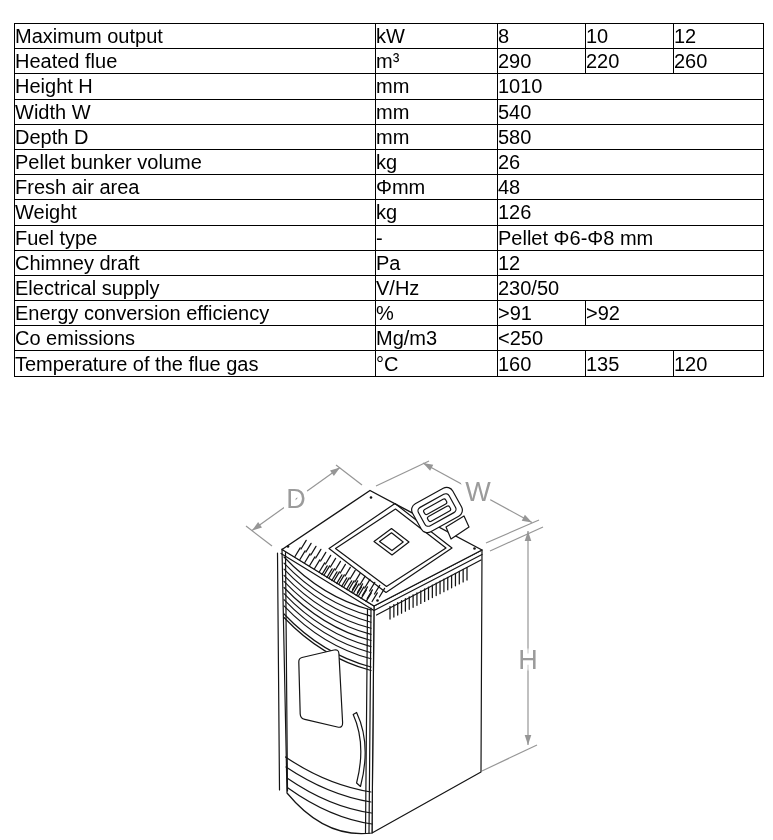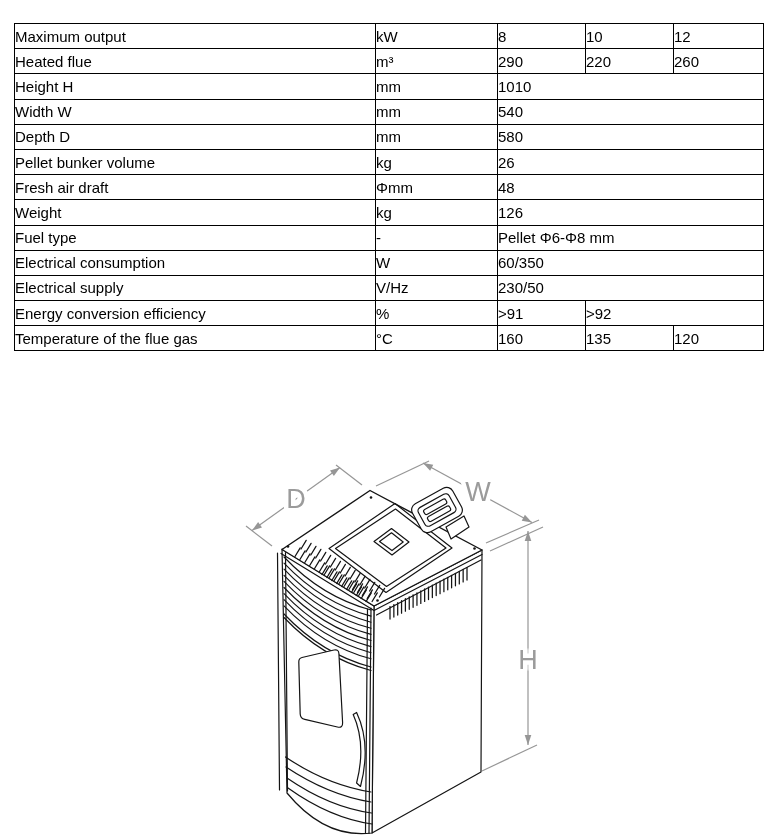--- a/index.html
+++ b/index.html
@@ -5,21 +5,21 @@
   html,body{margin:0;padding:0}
   body{
     width:773px;height:840px;position:relative;background:#fff;
     font-family:"Liberation Sans",sans-serif;color:#000;
   }
   table.spec{
     position:absolute;left:14px;top:23px;width:749px;
     border-collapse:collapse;table-layout:fixed;
   }
   table.spec td{
-    border:1px solid #000;height:24.2px;font-size:15px;line-height:1;
+    border:1px solid #000;height:24.2px;font-size:20px;line-height:1;
     padding:0;white-space:nowrap;overflow:hidden;
   }
   td.c-label{text-align:left;padding-left:5px}
   td.c-unit,td.c-val{}
   svg.diagram{position:absolute;left:0;top:0;width:773px;height:840px}
   .dim-label{
     font-family:"Liberation Sans",sans-serif;font-size:27px;
     paint-order:stroke;stroke:#fff;stroke-width:9px;stroke-linejoin:round;
   }
 </style>
@@ -63,49 +63,54 @@
         <td class="c-label">Depth D</td>
         <td class="c-unit">mm</td>
         <td class="c-val" colspan="3">580</td>
       </tr>
       <tr>
         <td class="c-label">Pellet bunker volume</td>
         <td class="c-unit">kg</td>
         <td class="c-val" colspan="3">26</td>
       </tr>
       <tr>
-        <td class="c-label">Fresh air draft</td>
+        <td class="c-label">Fresh air area</td>
         <td class="c-unit">Φmm</td>
         <td class="c-val" colspan="3">48</td>
       </tr>
       <tr>
         <td class="c-label">Weight</td>
         <td class="c-unit">kg</td>
         <td class="c-val" colspan="3">126</td>
       </tr>
       <tr>
         <td class="c-label">Fuel type</td>
         <td class="c-unit">-</td>
         <td class="c-val" colspan="3">Pellet Φ6-Φ8 mm</td>
       </tr>
       <tr>
-        <td class="c-label">Electrical consumption</td>
-        <td class="c-unit">W</td>
-        <td class="c-val" colspan="3">60/350</td>
+        <td class="c-label">Chimney draft</td>
+        <td class="c-unit">Pa</td>
+        <td class="c-val" colspan="3">12</td>
       </tr>
       <tr>
         <td class="c-label">Electrical supply</td>
         <td class="c-unit">V/Hz</td>
         <td class="c-val" colspan="3">230/50</td>
       </tr>
       <tr>
         <td class="c-label">Energy conversion efficiency</td>
         <td class="c-unit">%</td>
         <td class="c-val">&gt;91</td>
         <td class="c-val" colspan="2">&gt;92</td>
+      </tr>
+      <tr>
+        <td class="c-label">Co emissions</td>
+        <td class="c-unit">Mg/m3</td>
+        <td class="c-val" colspan="3">&lt;250</td>
       </tr>
       <tr>
         <td class="c-label">Temperature of the flue gas</td>
         <td class="c-unit">°C</td>
         <td class="c-val">160</td>
         <td class="c-val">135</td>
         <td class="c-val">120</td>
       </tr>
     </tbody>
 </table>

